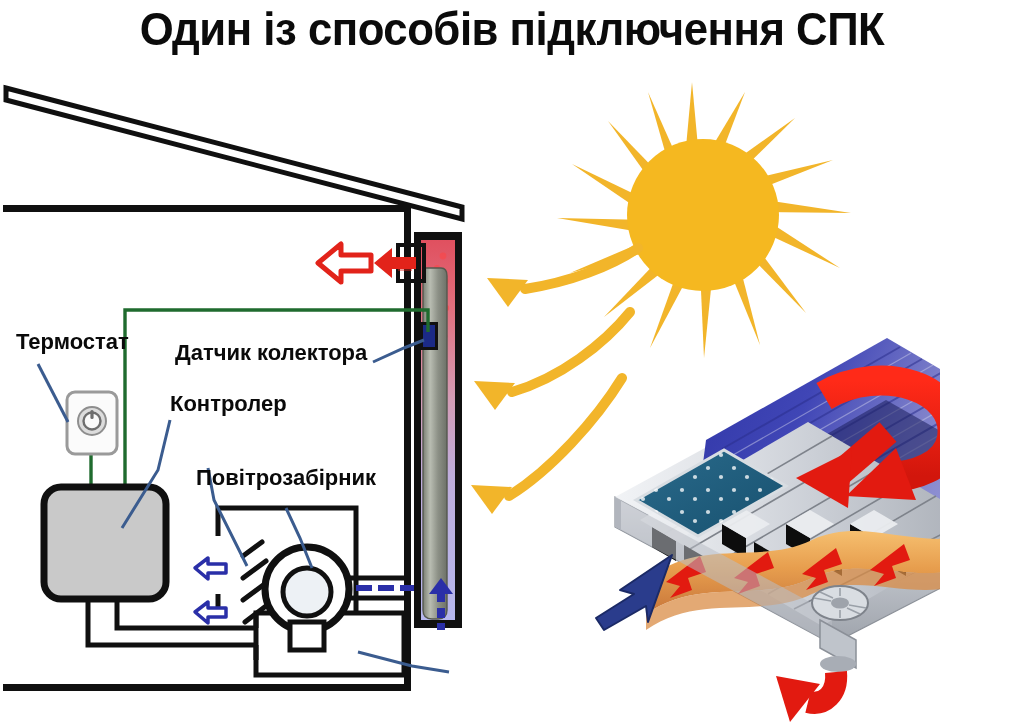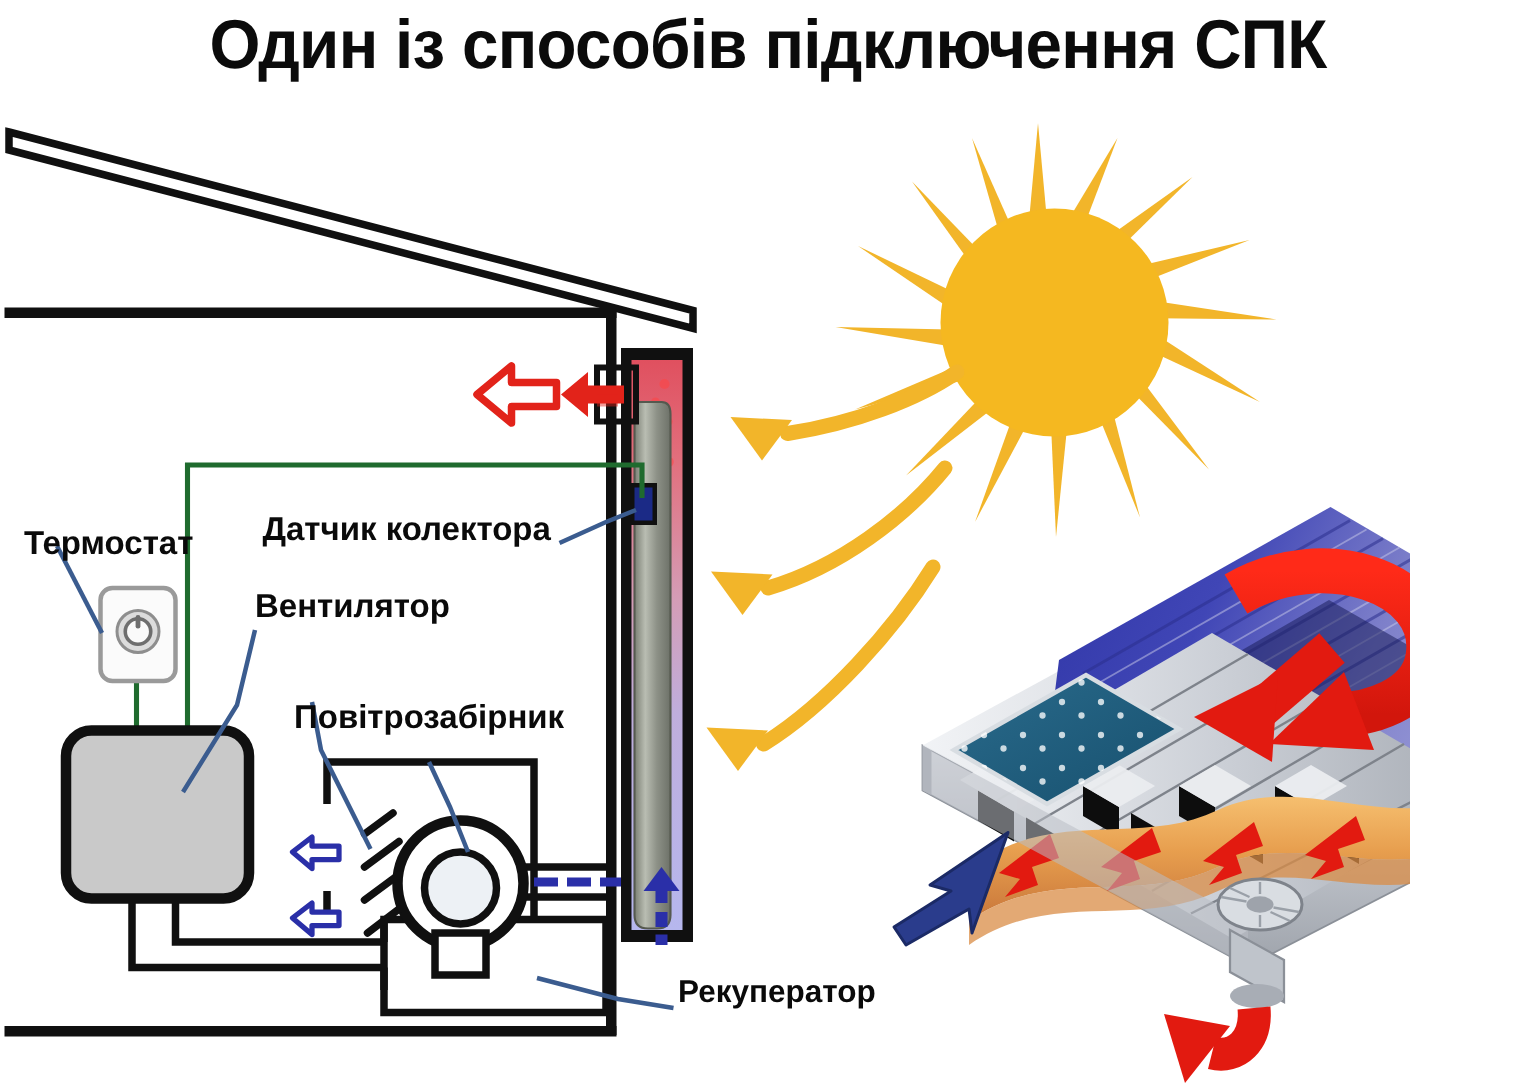--- a/index.html
+++ b/index.html
@@ -331,20 +331,19 @@
 
       <g>
         <polygon points="672,555 620,590 634,594 596,618 604,630 646,606 648,622" fill="#2A3C8C" stroke="#1B2A66" stroke-width="2" stroke-linejoin="round"></polygon>
       </g>
     </g>
 
   </svg>
 
   <div class="ttl">Один із способів підключення СПК</div>
 
-  <div class="lbl sz22" style="left:16px;  top:330px;margin-top:20px;">Термостат</div>
+  <div class="lbl sz22" style="left:16px;  top:330px;">Термостат</div>
   <div class="lbl sz22" style="left:175px; top:341px;">Датчик колектора</div>
-  <div class="lbl sz22" style="left:170px; top:392px;">Вентилятор</div>
+  <div class="lbl sz22" style="left:170px; top:392px;">Контролер</div>
   <div class="lbl sz22" style="left:196px; top:438px;margin-top:28px;">Повітрозабірник</div>
 
-  <div class="lbl sz21" style="left:452px; top:650px;">Рекуператор</div>
 
 </div>
 
 </body></html>

